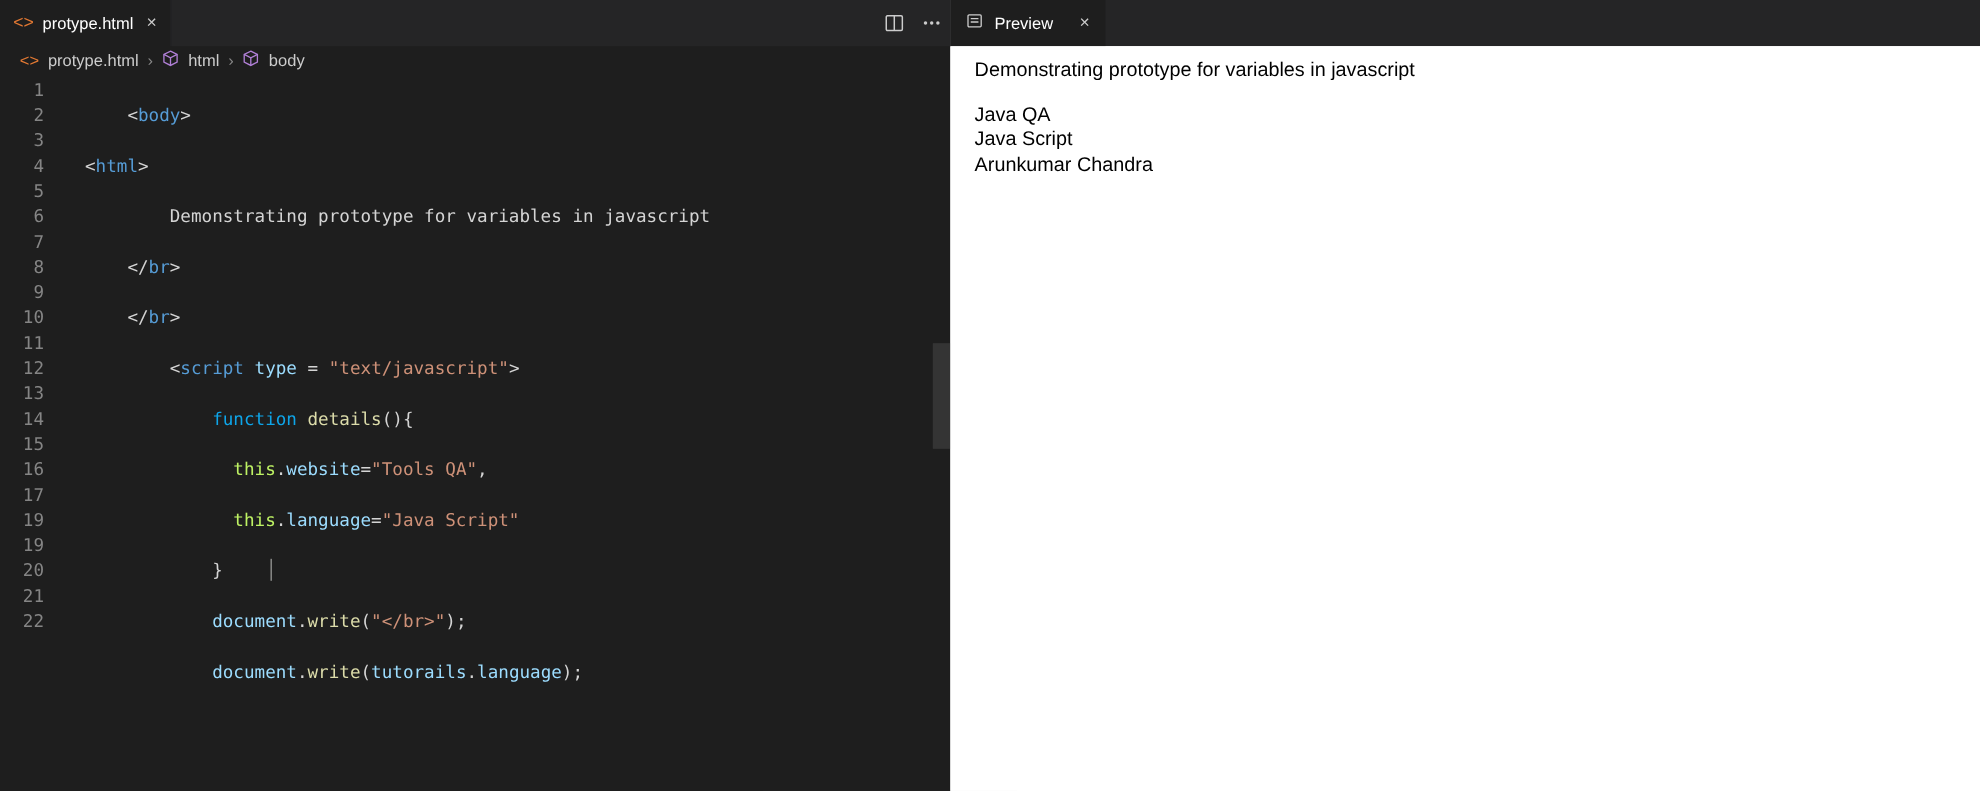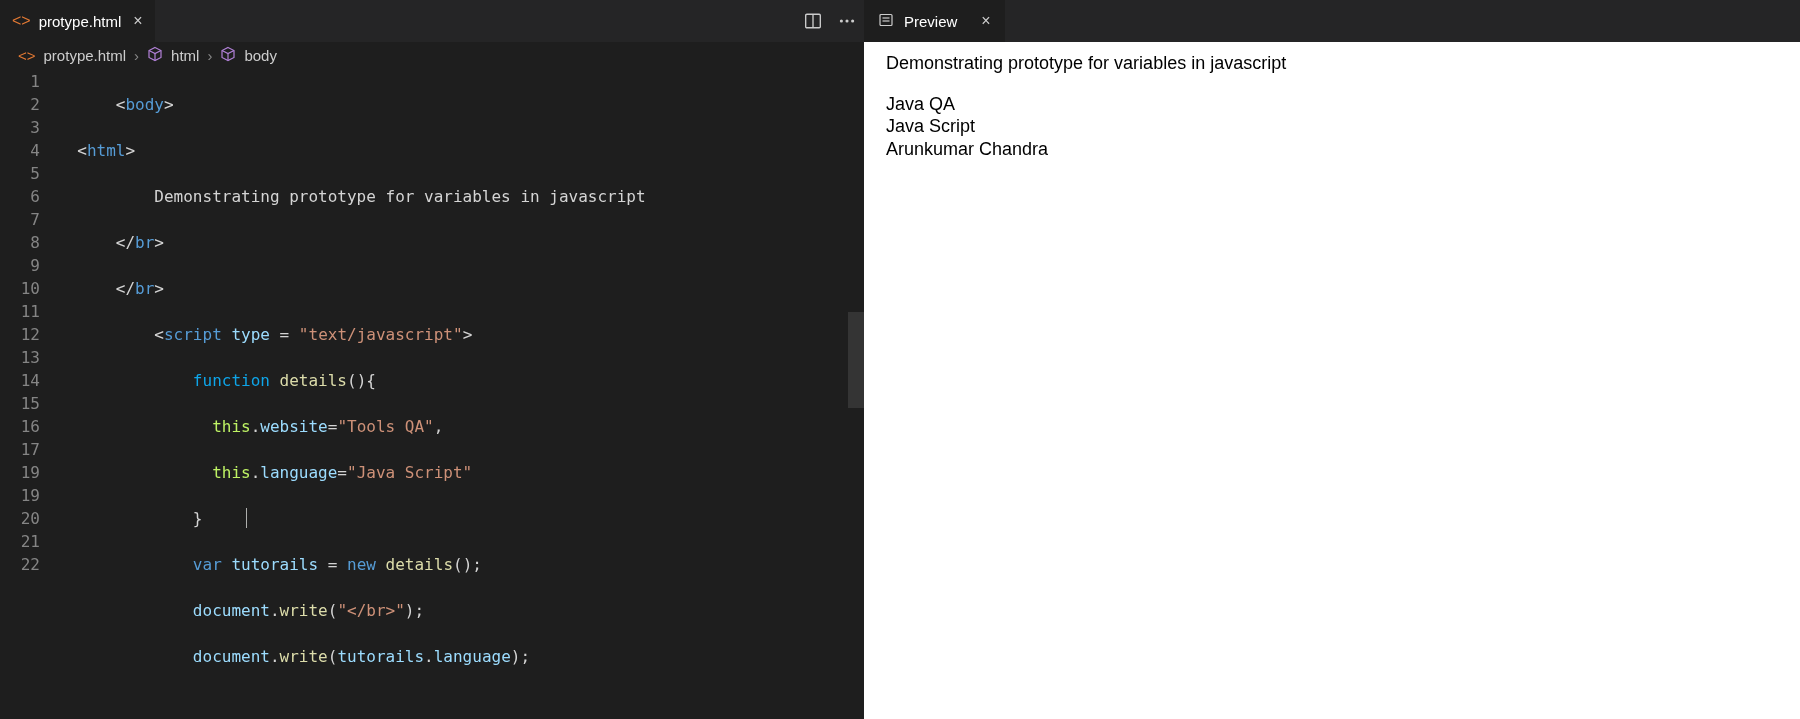--- a/index.html
+++ b/index.html
@@ -274,21 +274,20 @@
 <div class="code-line">      <span class="punct">&lt;</span><span class="tag-name">body</span><span class="punct">&gt;</span></div>
 <div class="code-line"><span class="punct">  &lt;</span><span class="tag-name">html</span><span class="punct">&gt;</span></div>
 <div class="code-line">          <span class="plain">Demonstrating prototype for variables in javascript</span></div>
 <div class="code-line">      <span class="punct">&lt;/</span><span class="tag-name">br</span><span class="punct">&gt;</span></div>
 <div class="code-line">      <span class="punct">&lt;/</span><span class="tag-name">br</span><span class="punct">&gt;</span></div>
 <div class="code-line">          <span class="punct">&lt;</span><span class="tag-name">script</span> <span class="attr-name">type</span> <span class="op">=</span> <span class="string">"text/javascript"</span><span class="punct">&gt;</span></div>
 <div class="code-line">              <span class="keyword-fn">function</span> <span class="fn-name">details</span><span class="paren">()</span><span class="brace">{</span></div>
 <div class="code-line">                <span class="this-kw">this</span><span class="punct">.</span><span class="prop">website</span><span class="op">=</span><span class="string">"Tools QA"</span><span class="punct">,</span></div>
 <div class="code-line">                <span class="this-kw">this</span><span class="punct">.</span><span class="prop">language</span><span class="op">=</span><span class="string">"Java Script"</span></div>
 <div class="code-line">              <span class="brace">}</span></div>
-<div class="code-line">              <span class="var-kw">var</span> <span class="obj">tutorails</span> <span class="op">=</span> <span class="new-kw">new</span> <span class="fn-name">details</span><span class="paren">()</span><span class="punct">;</span></div>
 <div class="code-line">              <span class="obj">document</span><span class="punct">.</span><span class="method">write</span><span class="paren">(</span><span class="string">"&lt;/br&gt;"</span><span class="paren">)</span><span class="punct">;</span></div>
 <div class="code-line">              <span class="obj">document</span><span class="punct">.</span><span class="method">write</span><span class="paren">(</span><span class="obj">tutorails</span><span class="punct">.</span><span class="prop">language</span><span class="paren">)</span><span class="punct">;</span></div>
 
 
 
 
 
 
 
 

